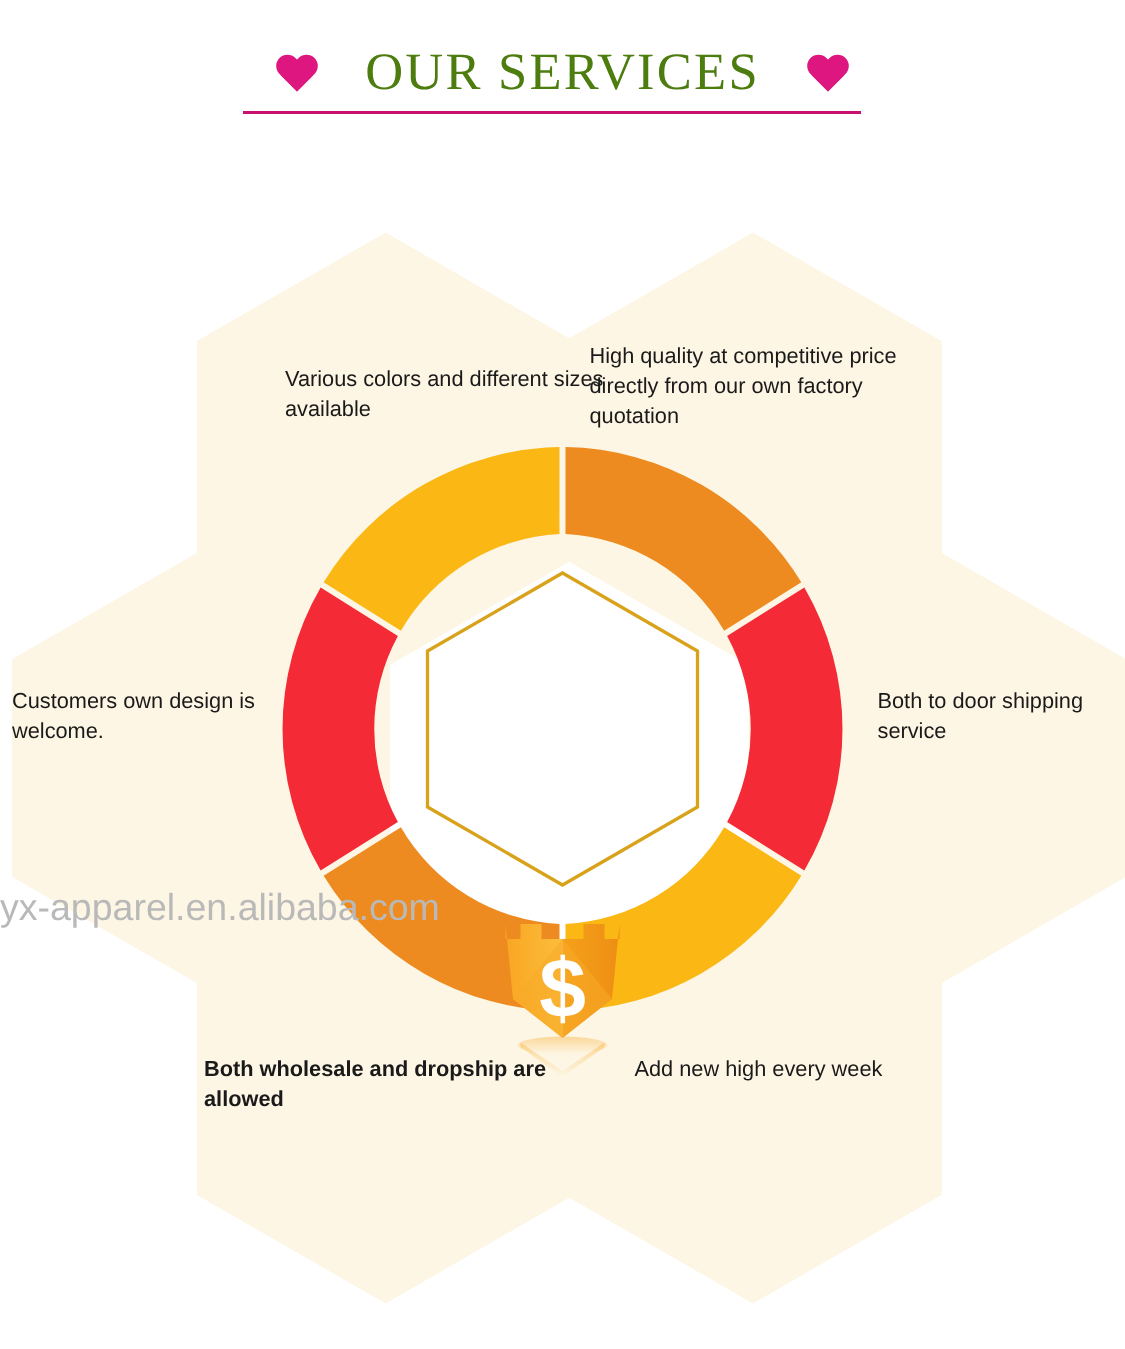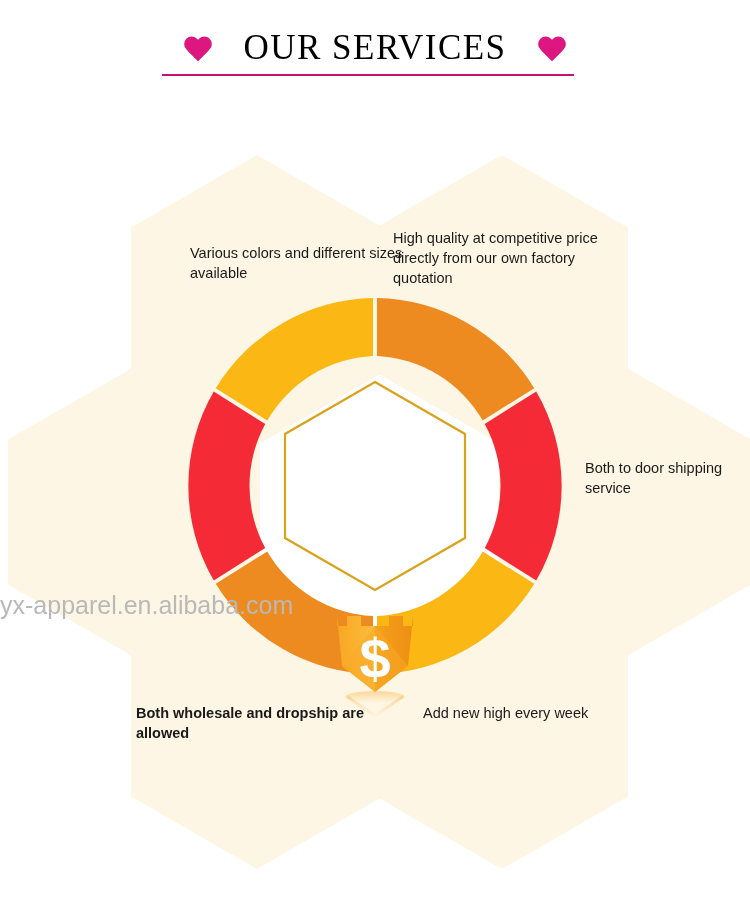--- a/index.html
+++ b/index.html
@@ -60,21 +60,21 @@
     left: 0px;
     transform: rotate(45deg);
     transform-origin: 100% 100%;
   }
   #page-title {
     display: inline-block;
     vertical-align: middle;
     font-family: "Liberation Serif", serif;
     font-size: 35px;
     letter-spacing: 1.5px;
-    color: #000000;
+    color: #4d7c0f;
     font-weight: 400;
   }
   #title-underline {
     position: absolute;
     left: 162px;
     top: 74px;
     width: 412px;
     height: 2px;
     background: #C8106E;
   }
@@ -255,18 +255,19 @@
 
         <path d="M 17 93 L 45 112 L 73 93 L 73 96 L 45 116 L 17 96 Z" fill="url(#g-refl)"></path>
         <ellipse cx="45" cy="95" rx="30" ry="6" fill="url(#g-refl)"></ellipse>
       </svg>
     </div>
 
     <div id="watermark">yx-apparel.en.alibaba.com</div>
 
     <div class="hex-text" id="txt-tl">Various colors and different sizes available</div>
     <div class="hex-text" id="txt-tr">High quality at competitive price directly from our own factory quotation</div>
+    <div class="hex-text" id="txt-ml">Customers own design is welcome.</div>
     <div class="hex-text" id="txt-mr">Both to door shipping service</div>
     <div class="hex-text" id="txt-bl">Both wholesale and dropship are allowed</div>
     <div class="hex-text" id="txt-br">Add new high every week</div>
 
   </div>
 </div>
 
 </body></html>

